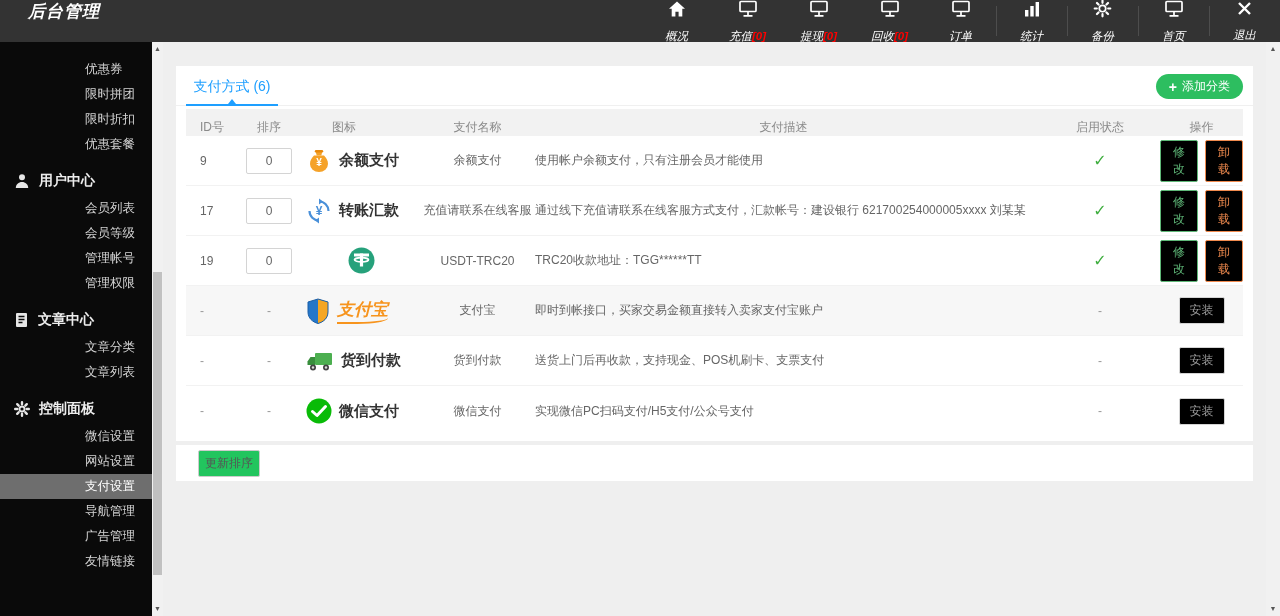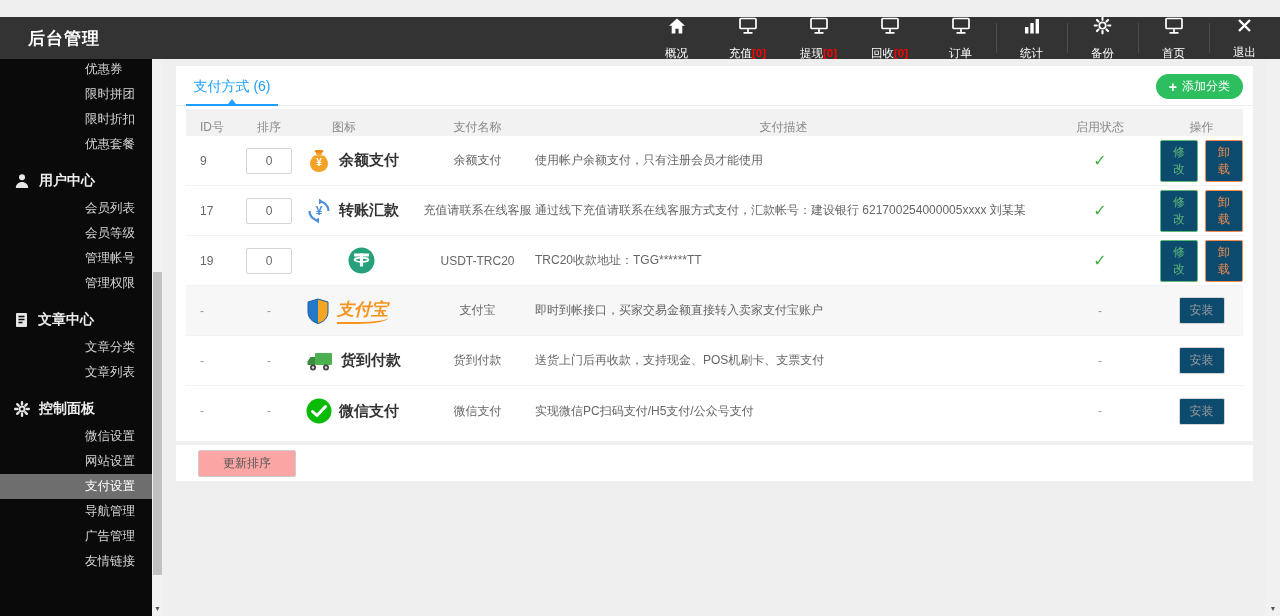--- a/index.html
+++ b/index.html
@@ -1,20 +1,20 @@
 <!DOCTYPE html>
 <html><head>
 <meta charset="utf-8">
 <style>
 * { margin:0; padding:0; box-sizing:border-box; }
 html,body { width:1280px; height:616px; overflow:hidden; }
 body { font-family:"Liberation Sans","DejaVu Sans",sans-serif; background:#efefef; position:relative; }
 
 
-.topbar { position:absolute; top:17px; left:0; right:0; height:42px; background:#333333; display:flex; align-items:center; z-index:5; }
+.topbar { position:absolute; top:0; left:0; right:0; height:42px; background:#333333; display:flex; z-index:5;font-style:italic; }
 .app-title { color:#fff; font-size:17px; font-weight:bold; padding-left:28px; letter-spacing:1px; }
 .topnav { margin-left:auto; display:flex; height:42px; }
 .nav-item { width:71px; display:flex; flex-direction:column; align-items:center; justify-content:center; color:#fff; cursor:pointer; position:relative; padding-top:1px; }
 .nav-item.divided::before { content:""; position:absolute; left:0; top:6px; bottom:6px; width:1px; background:#4d4d4d; }
 .nicon { height:18px; display:flex; align-items:flex-end; }
 .nlabel { font-size:11.5px; margin-top:11px; white-space:nowrap; }
 .nbadge { color:#ff0000; font-weight:bold; }
 
 
 .sidebar { position:absolute; top:42px; left:0; width:152px; bottom:0; background:#0a0a0a; overflow:hidden; }
@@ -55,27 +55,27 @@
 .c-name { width:115px; text-align:center; }
 .c-desc { flex:1; padding-right:8px; white-space:nowrap; overflow:hidden; }
 .thead .c-desc { text-align:center; }
 .c-status { width:120px; text-align:center; }
 .c-ops { width:83px; display:flex; gap:7px; justify-content:center; align-items:center; }
 .icon-label { font-size:15px; font-weight:bold; color:#333; white-space:nowrap; }
 .alipay-label { font-size:17px; font-weight:bold; font-style:italic; color:#F7941D; border-bottom:2px solid #F7941D; border-radius:0 0 60%/6px 6px; padding-bottom:1px; white-space:nowrap; }
 .sort-input { width:46px; height:26px; border:1px solid #d4d4d4; border-radius:2px; text-align:center; font-size:12px; color:#666; background:#fff; }
 .check { color:#3FAE3F; font-size:16px; font-weight:bold; }
 .dash { color:#999; }
-.btn { background:#0c4a6e; font-size:12px; border-radius:2px; padding:3px 7px; cursor:pointer; }
+.btn { background:#000000; font-size:12px; border-radius:2px; padding:3px 7px; cursor:pointer; }
 .btn-edit { border:1px solid #5FB878; color:#5FB878; }
 .btn-uninstall { border:1px solid #F08A4E; color:#F08A4E; }
 .btn-install { border:1px solid #d4d4d4; color:#9a9a9a; padding:4px 10px; }
 
 .update-bar { margin:4px 13px 0 13px; background:#fff; height:36px; display:flex; align-items:center; }
-.update-btn { margin-left:22px; border:1px solid #ccc; background:#fca5a5; color:#555; font-size:12px; padding:4px 24px; border-radius:2px; cursor:pointer; }
+.update-btn { margin-left:22px; border:1px solid #ccc; background:#22c55e; color:#555; font-size:12px; padding:4px 6px; border-radius:2px; cursor:pointer; }
 
 svg { display:block; }
 </style>
 </head>
 <body>
 
 <div class="topbar">
   <div class="app-title">后台管理</div>
   <div class="topnav">
     <div class="nav-item">

